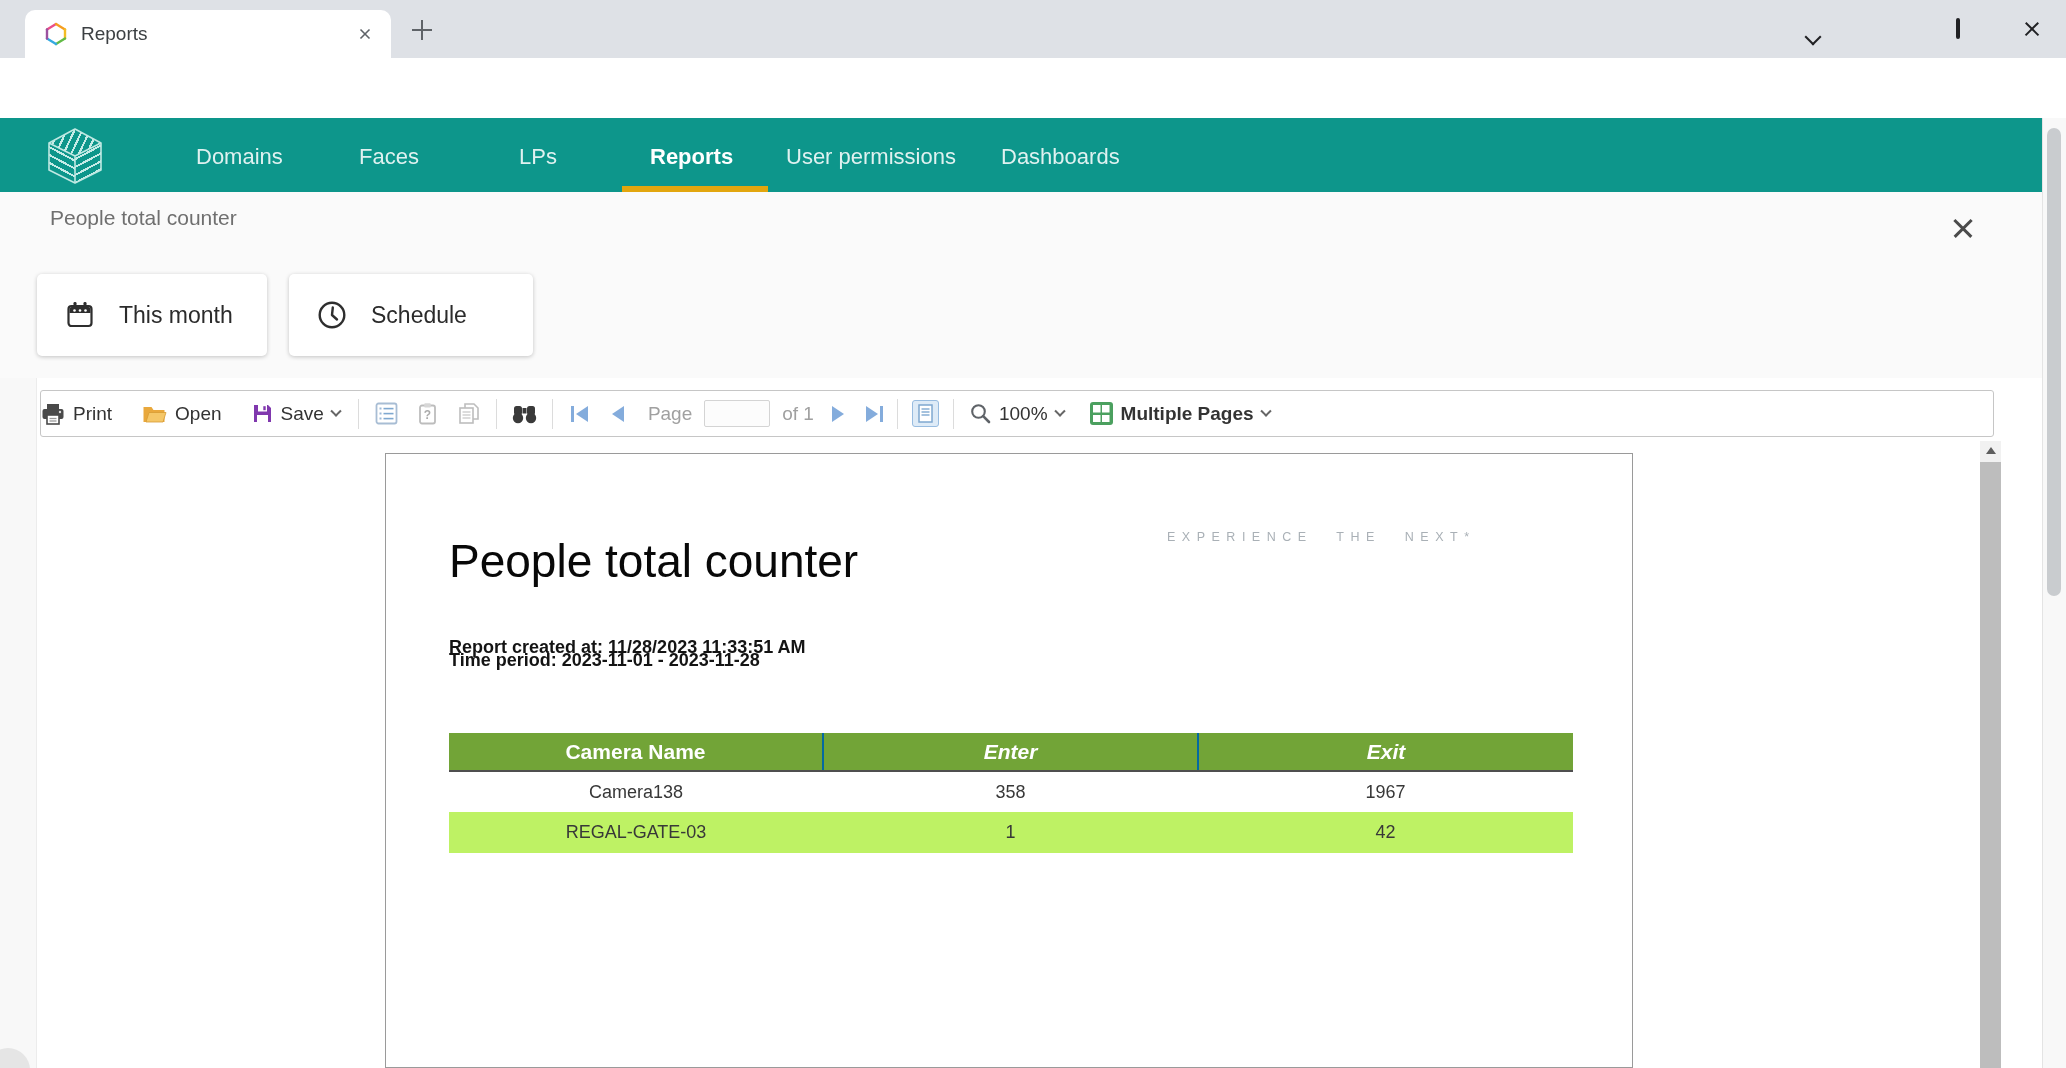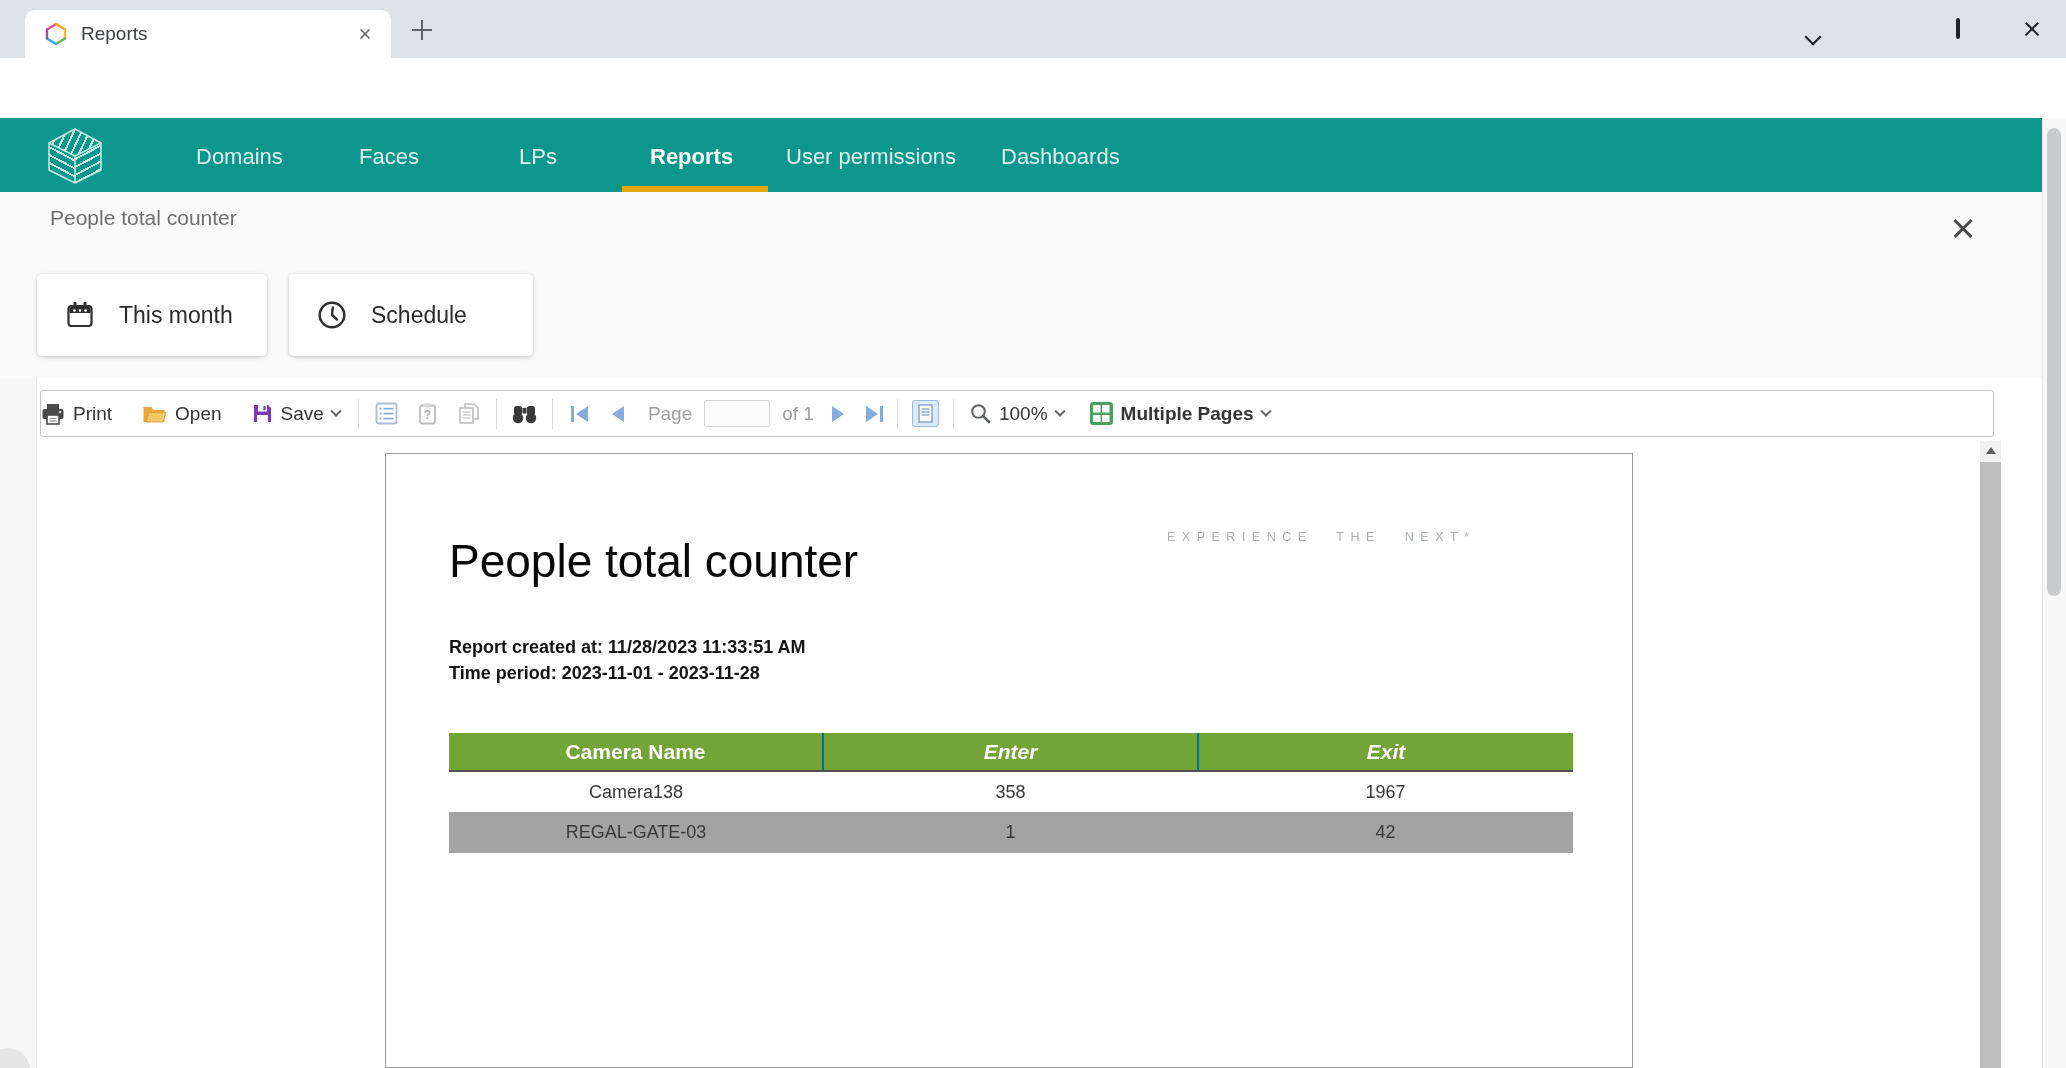--- a/index.html
+++ b/index.html
@@ -110,21 +110,21 @@
   .r-meta { position:absolute; left:63px; font-size:18px; font-weight:bold; color:#141414; }
   .r-logo { position:absolute; left:781px; top:68px; width:390px; }
   .r-logo-main { display:flex; align-items:center; }
   .lg-navy { font-size:47px; color:#2F4C7D; letter-spacing:1px; }
   .lg-gray { font-size:44px; color:#9CA5AC; letter-spacing:6px; margin-left:3px; }
   .lg-tag  { margin-top:8px; font-size:12.5px; color:#A9B0B6; letter-spacing:6.5px; word-spacing:14px; white-space:nowrap; }
   .r-table { position:absolute; left:63px; top:279px; width:1124px; border-collapse:collapse; table-layout:fixed; }
   .r-table th { background:#72A437; color:#fff; font-size:21px; font-weight:bold; height:38px; border-bottom:2px solid #4F4F4F; }
   .r-table th + th { border-left:2px solid #0369a1;font-style:italic; }
   .r-table td { height:41px; text-align:center; font-size:18px; color:#383838; }
-  .r-table tr.alt td { background:#a3a3a3; }
+  .r-table tr.alt td { background:#bef264; }
 
   svg { display:block; }
 </style>
 </head>
 <body>
 
 <div class="tabbar">
   <div class="tab">
     <svg width="22" height="24" viewBox="0 0 22 24">
       <g fill="none" stroke-width="2.4" stroke-linecap="round">
@@ -377,21 +377,21 @@
   <div class="r-title">People total counter</div>
 
   <div class="r-logo">
     <div class="lg-tag">EXPERIENCE THE NEXT*</div>
   </div>
 
   <div class="r-meta" style="top:183px;">
     <span>Report created at:</span>
     <span>11/28/2023 11:33:51 AM</span>
   </div>
-  <div class="r-meta" style="top:209px;">
+  <div class="r-meta" style="top:196px;">
     <span>Time period:</span>
     <span>2023-11-01 - 2023-11-28</span>
   </div>
 
   <table class="r-table">
     <colgroup>
         <col style="width:374px;">
         <col style="width:375px;">
         <col style="width:375px;">
       </colgroup>

